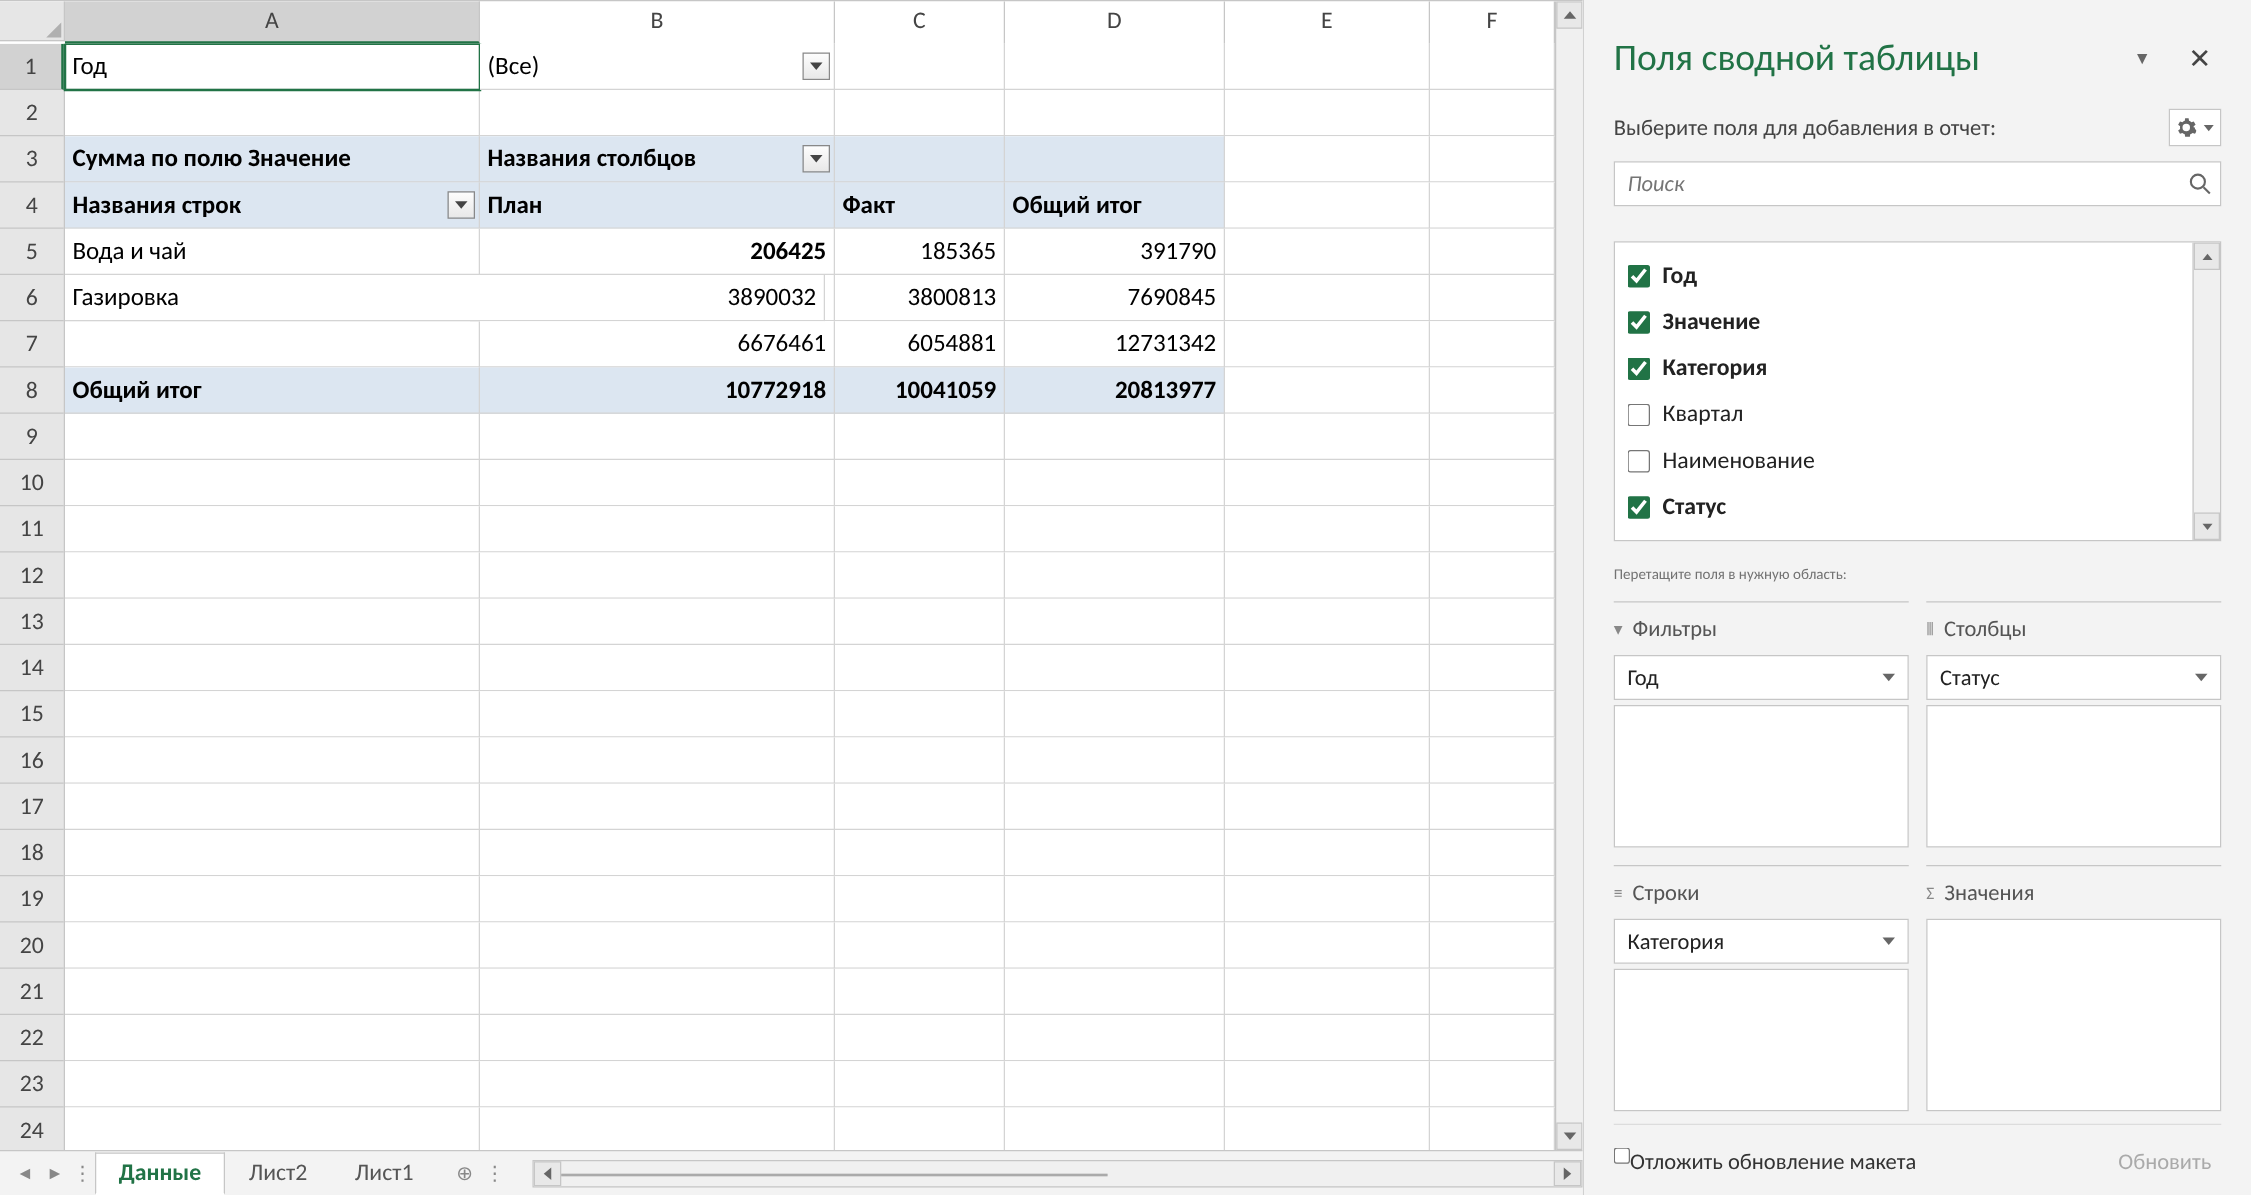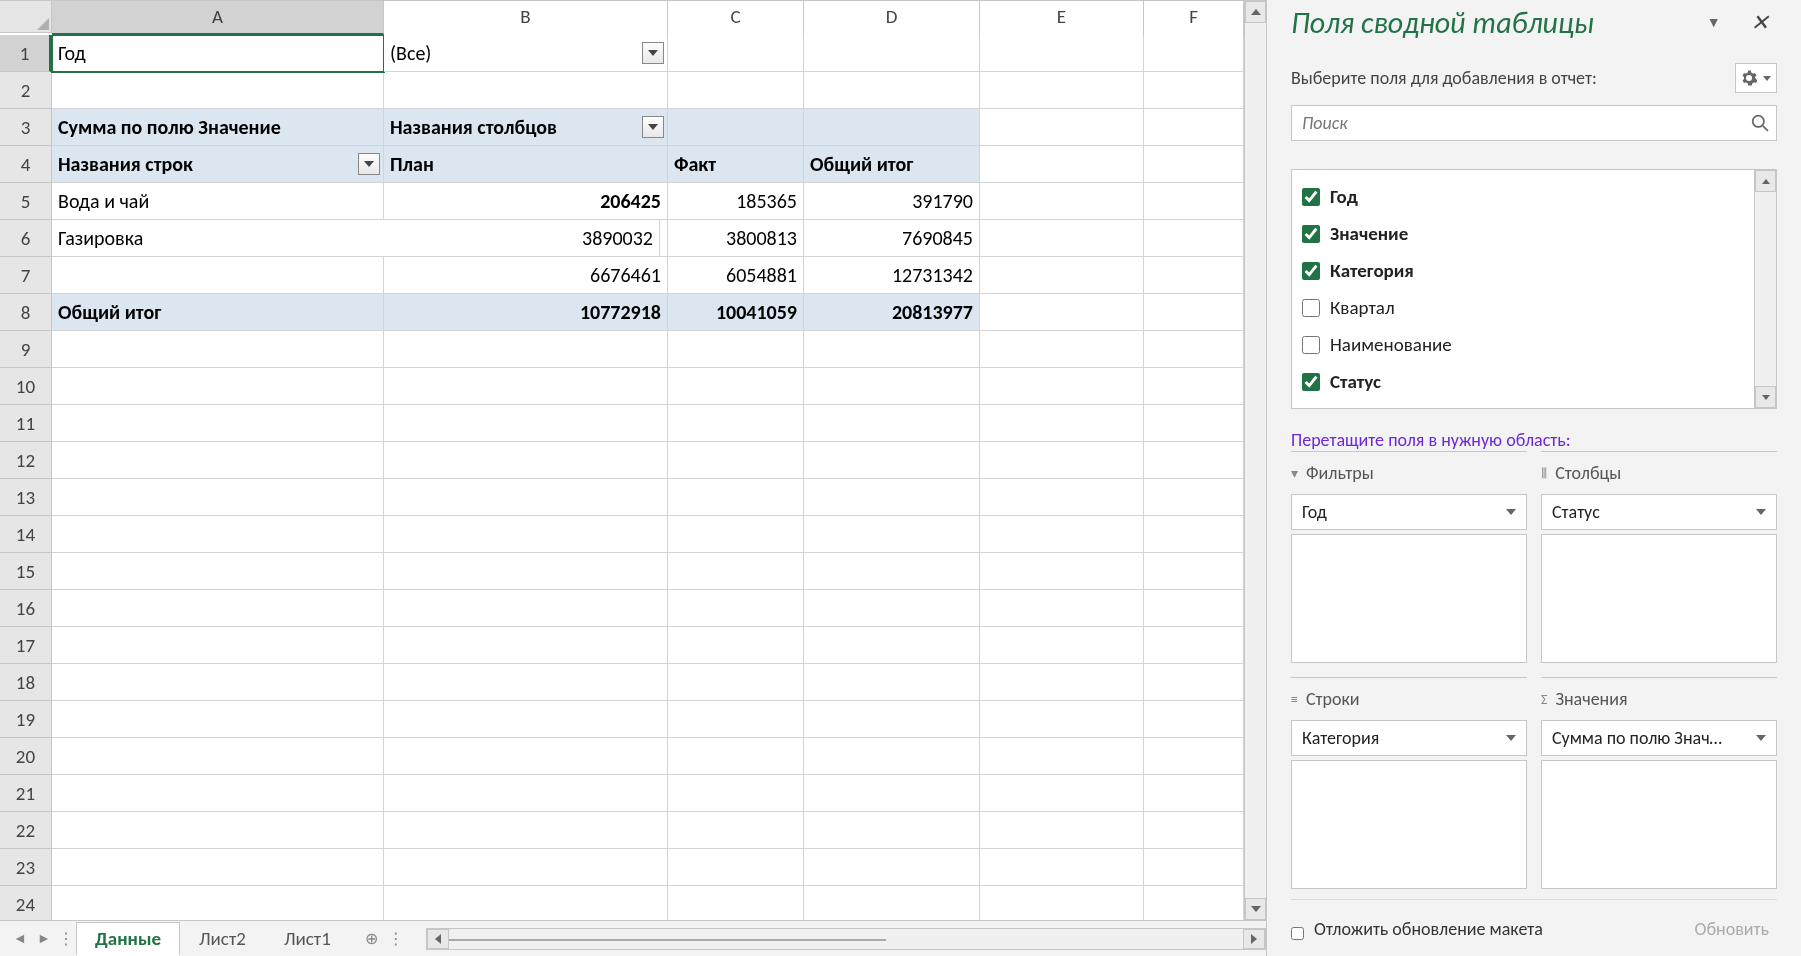--- a/index.html
+++ b/index.html
@@ -43,21 +43,21 @@
 .addtab { width:28px;height:28px;border-radius:50%;display:flex;align-items:center;justify-content:center;color:#888;font-size:16px; margin-left:8px; }
 .hscroll { flex:1; height:22px; background:#f0f0f0; border:1px solid #c6c6c6; margin-left:20px; display:flex; align-items:center; }
 .hscroll .harr { width:22px;height:20px;background:#e8e8e8;border:1px solid #c6c6c6;display:flex;align-items:center;justify-content:center; }
 .hscroll .harr.l::after{content:"";width:0;height:0;border-top:5px solid transparent;border-bottom:5px solid transparent;border-right:6px solid #666;}
 .hscroll .harr.r::after{content:"";width:0;height:0;border-top:5px solid transparent;border-bottom:5px solid transparent;border-left:6px solid #666;}
 .hscroll .htrack{flex:1;position:relative;}
 .hscroll .hthumb{position:absolute;left:0;top:0;bottom:0;width:55%;background:#cdcdcd;border:1px solid #aaa;}
 
 
 .taskpane { width: 600px; background: #f3f3f3; border-left: 1px solid #c6c6c6; display:flex; flex-direction:column; padding: 0 24px 12px 24px; }
-.tp-header { display:flex; align-items:center; justify-content:space-between; padding: 4px 0 10px 0; font-style: italic; }
+.tp-header { display:flex; align-items:center; justify-content:space-between; padding: 28px 0 10px 0; }
 .tp-title { font-size: 30px; color: #217346; font-weight:400; }
 .tp-title-ctl { color:#666; font-size:14px; padding:4px; }
 .tp-close { font-size:22px; color:#444; padding:4px 8px; }
 .tp-sub { font-size: 18px; color: #444; margin: 12px 0; display:flex; justify-content:space-between; align-items:center; }
 .gearbtn { width:42px;height:30px;border:1px solid #c6c6c6;background:#fff;display:flex;align-items:center;justify-content:center;gap:3px; }
 .gearbtn::after{content:"";width:0;height:0;border-left:4px solid transparent;border-right:4px solid transparent;border-top:5px solid #666;margin-left:3px;}
 .gear-icon{width:16px;height:16px;}
 
 .searchbox { position:relative; margin-bottom:28px; }
 .searchbox input { width:100%; height:36px; border:1px solid #c6c6c6; padding:0 34px 0 10px; font-size:18px; font-style:italic; color:#888; background:#fff; }
@@ -65,32 +65,32 @@
 
 .fieldlist { background:#fff; border:1px solid #c6c6c6; padding:8px 6px; margin-bottom:20px; max-height:260px; position:relative; }
 .flrow { display:flex; align-items:center; gap:10px; padding:7px 4px; font-size:19px; color:#222; }
 .flrow input[type=checkbox]{ width:18px;height:18px; accent-color:#217346; }
 .flrow.bold { font-weight:700; }
 .fl-scroll { position:absolute; right:0; top:0; bottom:0; width:22px; background:#f0f0f0; border-left:1px solid #c6c6c6; display:flex;flex-direction:column; }
 .fl-scroll .arr{height:22px;border:1px solid #c6c6c6;background:#e8e8e8;display:flex;align-items:center;justify-content:center;}
 .fl-scroll .arr.up::after{content:"";width:0;height:0;border-left:4px solid transparent;border-right:4px solid transparent;border-bottom:5px solid #666;}
 .fl-scroll .arr.dn::after{content:"";width:0;height:0;border-left:4px solid transparent;border-right:4px solid transparent;border-top:5px solid #666;}
 
-.dragmsg { font-size:18px; color:#6d28d9; }
+.dragmsg { font-size:12px; color:#737373; margin-bottom:14px; }
 
 .areas { display:grid; grid-template-columns:1fr 1fr; grid-template-rows:1fr 1fr; gap:14px; flex:1; }
 .areabox { border-top:1px solid #c6c6c6; padding-top:10px; display:flex; flex-direction:column; }
 .areabox .atitle { font-size:18px; color:#555; display:flex; align-items:center; gap:8px; margin-bottom:10px; }
 .aicon { color:#888; font-size:14px; }
 .fieldchip { background:#fff; border:1px solid #c6c6c6; height:36px; display:flex; align-items:center; justify-content:space-between; padding:0 10px; font-size:18px; color:#222; margin-bottom:4px; overflow:hidden; white-space:nowrap; text-overflow:ellipsis; }
 .fieldchip .chev { width:0;height:0;border-left:5px solid transparent;border-right:5px solid transparent;border-top:6px solid #666;flex:none;margin-left:6px; }
 .areabox .drop { flex:1; background:#fff; border:1px solid #c6c6c6; min-height:40px; }
 
 .tp-footer { display:flex; align-items:center; justify-content:space-between; padding-top:14px; border-top:1px solid #dcdcdc; margin-top:10px; }
-.tp-footer label { display:flex; align-items:flex-end; gap:10px; font-size:18px; color:#333; }
+.tp-footer label { display:flex; align-items:flex-start; font-size:18px; color:#333; }
 .tp-footer .updbtn { color:#aaa; font-size:18px; padding:4px 8px; }
 svg { display:block; }
 </style>
 </head>
 <body>
 
 <div class="sheet-area">
   <div class="grid-wrap">
     <div style="display:flex;flex-direction:column;flex:1;">
       <div style="display:flex;">
@@ -424,24 +424,20 @@
           <span>Категория</span>
           <span class="chev"></span>
         </div>
       <div class="drop"></div>
     </div>
     <div class="areabox">
       <div class="atitle">
           <span class="aicon">Σ</span>
           <span>Значения</span>
         </div>
-      <div class="fieldchip">
-          <span style="overflow:hidden;text-overflow:ellipsis;">Сумма по полю Знач…</span>
-          <span class="chev"></span>
-        </div>
       <div class="drop"></div>
     </div>
   </div>
 
   <div class="tp-footer">
     <label>
       <input type="checkbox" style="">
       <span>Отложить обновление макета</span>
     </label>
     <div class="updbtn">Обновить</div>

